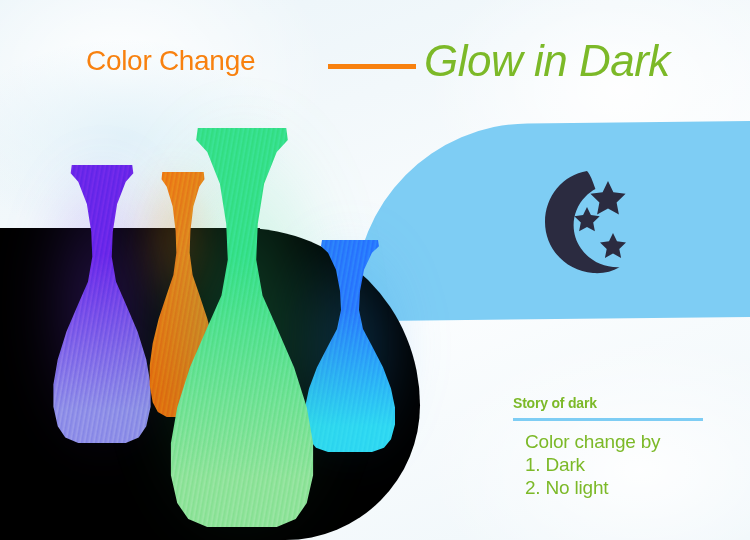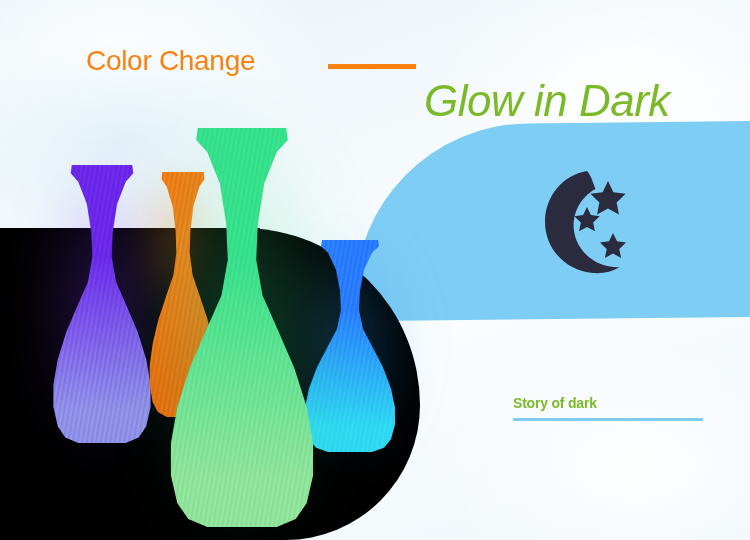--- a/index.html
+++ b/index.html
@@ -208,21 +208,26 @@
 
   <div class="glow" id="glowGreen" style="left: 152px; top: 116px; width: 182px; height: 424px; border-radius: 50%; background: radial-gradient(rgba(53, 224, 138, 0.333) 0%, rgba(53, 224, 138, 0.133) 45%, rgba(0, 0, 0, 0) 72%); filter: blur(34px);"></div>
   <div class="vase shape-vase" id="vaseGreen" style="left:163px; top:128px; width:158px; height:399px;">
     <div class="vase-body" id="vaseGreenBody" style="background: linear-gradient(rgb(53, 224, 138) 0%, rgb(53, 224, 138) 32%, rgb(143, 227, 154) 88%, rgb(143, 227, 154) 100%);"></div>
     <div class="ribs"></div>
   </div>
 
   <div class="headline">
     <div class="title-left" id="titleLeft" style="color: rgb(248, 129, 15);">Color Change</div>
     <div class="title-rule" id="titleRule" style="background: rgb(248, 129, 15);"></div>
-    <div class="title-right" id="titleRight" style="color: rgb(124, 185, 40); margin-top: 40px;">Glow in Dark</div>
+    <div class="title-right" id="titleRight" style="color: rgb(124, 185, 40);">Glow in Dark</div>
   </div>
 
   <div class="story">
     <div class="story-title" id="storyTitle" style="color: rgb(124, 185, 40);">Story of dark</div>
     <div class="story-rule" id="storyRule" style="background: rgb(126, 205, 244);"></div>
+    <div class="story-lines" id="storyLines" style="color: rgb(124, 185, 40);">
+        <div>Color change by</div>
+        <div>1. Dark</div>
+        <div>2. No light</div>
+      </div>
   </div>
 
 </div>
 
 </body></html>

